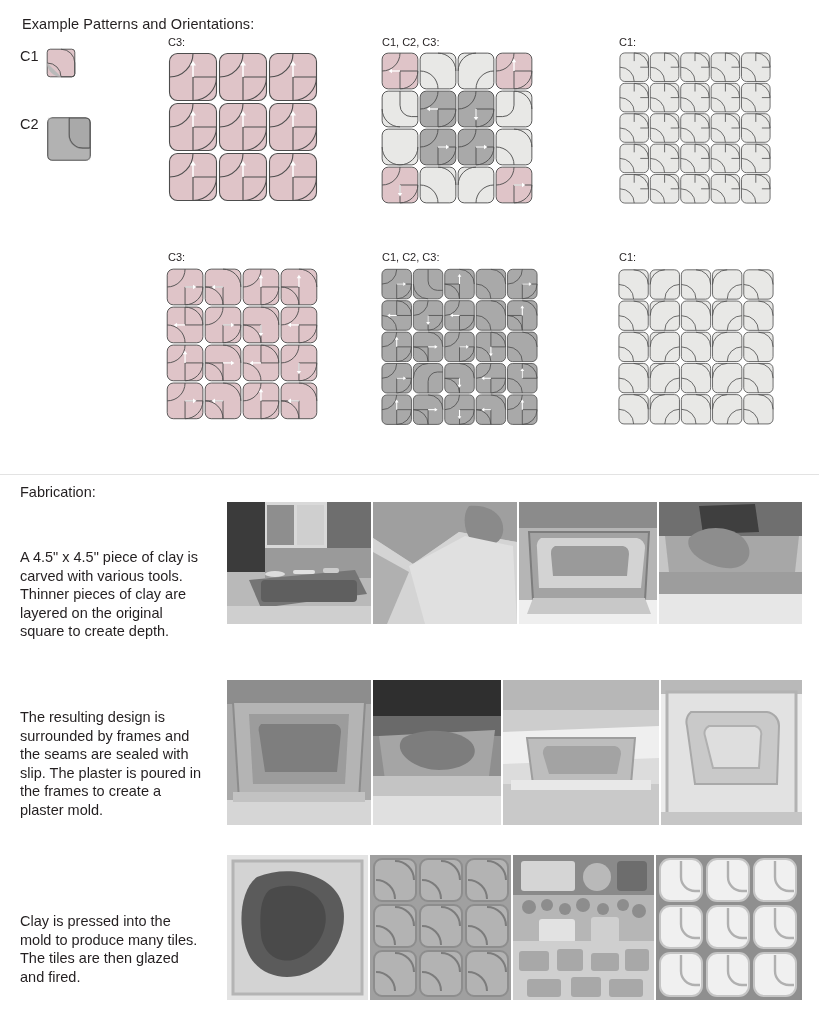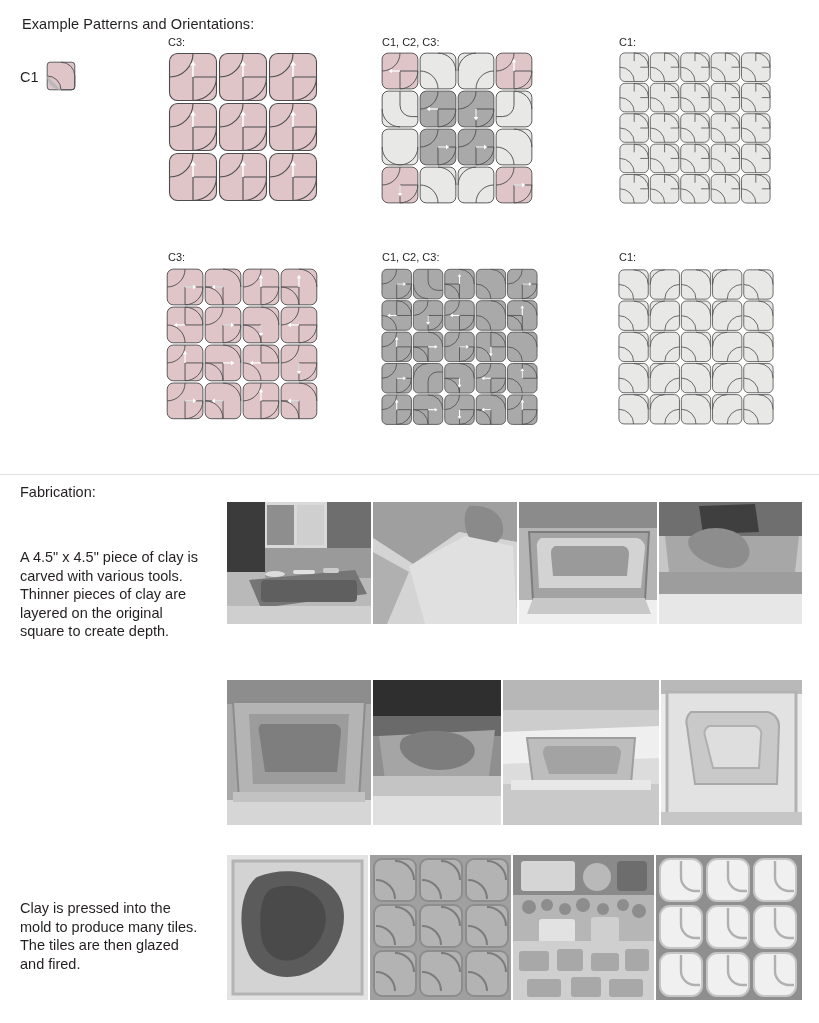--- a/index.html
+++ b/index.html
@@ -24,21 +24,21 @@
   }
 
   .legend {
     position: absolute;
     left: 20px;
     top: 48px;
     width: 120px;
   }
   .legend-row {
     display: flex;
-    align-items: center;
+    align-items: flex-start;
     height: 58px;
     margin-bottom: 10px;
   }
   .legend-label {
     width: 26px;
     font-size: 14.5px;
   }
   .legend-swatch {
     width: 32px;
     height: 32px;
@@ -104,20 +104,30 @@
 <div class="heading">Example Patterns and Orientations:</div>
 
 <div class="legend">
   <div class="legend-row">
     <div class="legend-label">C1</div>
     <div class="legend-swatch">
       <svg width="30" height="30" viewBox="0 0 100 100">
         <path d="M14,4 H86 A10,10 0 0 1 96,14 V86 A10,10 0 0 1 86,96 H14 A10,10 0 0 1 4,86 V14 A10,10 0 0 1 14,4 Z" fill="#dfc4c8" stroke="#4d4d4d" stroke-width="3"></path>
         <path d="M50,4 A46,46 0 0 1 96,50 L96,86 A10,10 0 0 1 86,96 L50,96 A46,46 0 0 0 4,50" fill="none" stroke="#4d4d4d" stroke-width="3"></path>
         <path d="M50,96 A46,46 0 0 1 4,50" fill="#b9b9b9" stroke="#4d4d4d" stroke-width="0"></path>
+      </svg>
+    </div>
+  </div>
+  <div class="legend-row">
+    <div class="legend-label">C2</div>
+    <div class="legend-swatch big">
+      <svg width="46" height="46" viewBox="0 0 100 100">
+        <path d="M14,4 H86 A10,10 0 0 1 96,14 V86 A10,10 0 0 1 86,96 H14 A10,10 0 0 1 4,86 V14 A10,10 0 0 1 14,4 Z" fill="#a9a9a9" stroke="#4d4d4d" stroke-width="3"></path>
+        <path d="M50,4 L50,40 A30,30 0 0 0 80,70 L96,70" fill="none" stroke="#4d4d4d" stroke-width="3"></path>
+        <path d="M50,4 L50,40 A30,30 0 0 0 80,70 L96,70 L96,96 L14,96 A10,10 0 0 1 4,86 L4,4 Z" fill="#bdbdbd" stroke="none" opacity="0.45"></path>
       </svg>
     </div>
   </div>
 </div>
 
 <div class="col-title" style="left:168px; top:36px;">C3:</div>
 <div class="col-title" style="left:382px; top:36px;">C1, C2, C3:</div>
 <div class="col-title" style="left:619px; top:36px;">C1:</div>
 <div class="col-title" style="left:168px; top:251px;">C3:</div>
 <div class="col-title" style="left:382px; top:251px;">C1, C2, C3:</div>
@@ -1004,20 +1014,21 @@
         <path d="M6,34 H140 L136,70 H10 Z" fill="#a7a7a7"></path>
         <path d="M30,36 C44,22 70,24 82,34 C96,46 92,64 74,66 C54,68 24,52 30,36 Z" fill="#8d8d8d"></path>
         <path d="M0,70 H143 V94 H0 Z" fill="#9d9d9d"></path>
         <path d="M0,92 H143 V122 H0 Z" fill="#e7e7e7"></path>
       </svg>
     </div>
   </div>
 </div>
 
 <div class="fab-row" style="top:680px; height:145px;">
+  <div class="fab-text" style="top:28px;">The resulting design is surrounded by frames and the seams are sealed with slip. The plaster is poured in the frames to create a plaster mold.</div>
   <div class="photo-strip" style="top:0; height:145px;">
     <div class="photo" style="width:146px;height:145px;">
       <svg class="ph-svg" width="144" height="145" viewBox="0 0 144 145" preserveAspectRatio="none">
         <rect width="144" height="145" fill="#a8a8a8"></rect>
         <rect x="0" y="0" width="144" height="24" fill="#8d8d8d"></rect>
         <path d="M6,22 H138 L132,120 H12 Z" fill="#b4b4b4" stroke="#8c8c8c" stroke-width="2"></path>
         <path d="M22,34 H122 L118,104 H26 Z" fill="#9c9c9c"></path>
         <path d="M34,44 H108 A8,8 0 0 1 114,52 L110,92 H38 L32,52 A8,8 0 0 1 34,44 Z" fill="#7e7e7e"></path>
         <path d="M0,120 H144 V145 H0 Z" fill="#d6d6d6"></path>
         <rect x="6" y="112" width="132" height="10" fill="#c2c2c2"></rect>
@@ -1053,21 +1064,21 @@
         <rect x="6" y="12" width="129" height="122" fill="#e2e2e2" stroke="#b2b2b2" stroke-width="3"></rect>
         <path d="M30,32 H106 A14,14 0 0 1 118,46 L116,104 H34 L26,46 A14,14 0 0 1 30,32 Z" fill="#c9c9c9" stroke="#a9a9a9" stroke-width="2"></path>
         <path d="M48,46 H94 A8,8 0 0 1 100,56 L98,88 H52 L44,56 A8,8 0 0 1 48,46 Z" fill="#dedede" stroke="#b0b0b0" stroke-width="2"></path>
         <rect x="0" y="132" width="141" height="13" fill="#c6c6c6"></rect>
       </svg>
     </div>
   </div>
 </div>
 
 <div class="fab-row" style="top:855px; height:145px;">
-  <div class="fab-text" style="top:44px;">Clay is pressed into the mold to produce many tiles. The tiles are then glazed and fired.</div>
+  <div class="fab-text" style="top:57px;">Clay is pressed into the mold to produce many tiles. The tiles are then glazed and fired.</div>
   <div class="photo-strip" style="top:0; height:145px;">
     <div class="photo" style="width:143px;height:145px;">
       <svg class="ph-svg" width="141" height="145" viewBox="0 0 141 145" preserveAspectRatio="none">
         <rect width="141" height="145" fill="#e3e3e3"></rect>
         <rect x="6" y="6" width="129" height="133" fill="#d3d3d3" stroke="#b4b4b4" stroke-width="3"></rect>
         <path d="M30,22 C60,10 96,18 110,38 C124,58 116,92 94,110 C68,130 34,124 22,100 C10,74 12,36 30,22 Z" fill="#5b5b5b"></path>
         <path d="M44,34 C66,26 88,34 96,50 C104,68 94,92 74,102 C54,112 36,100 34,80 C32,58 34,40 44,34 Z" fill="#4a4a4a"></path>
       </svg>
     </div>
     <div class="photo" style="width:143px;height:145px;">

